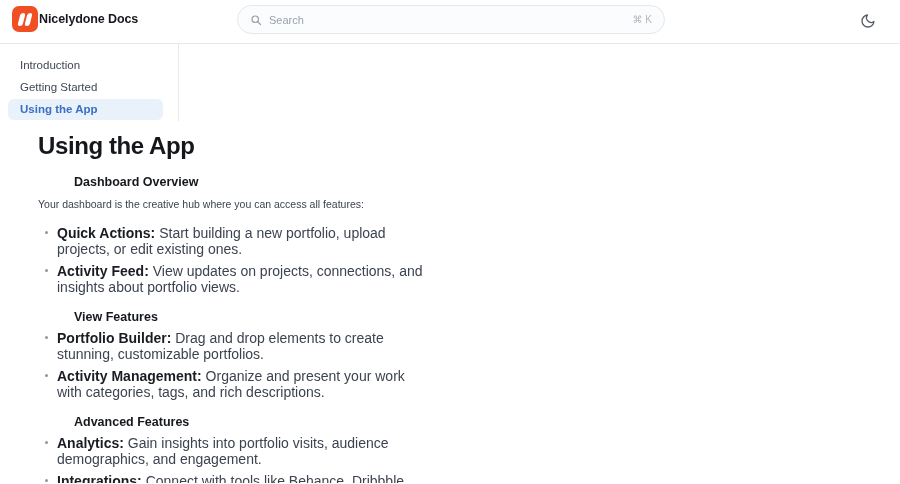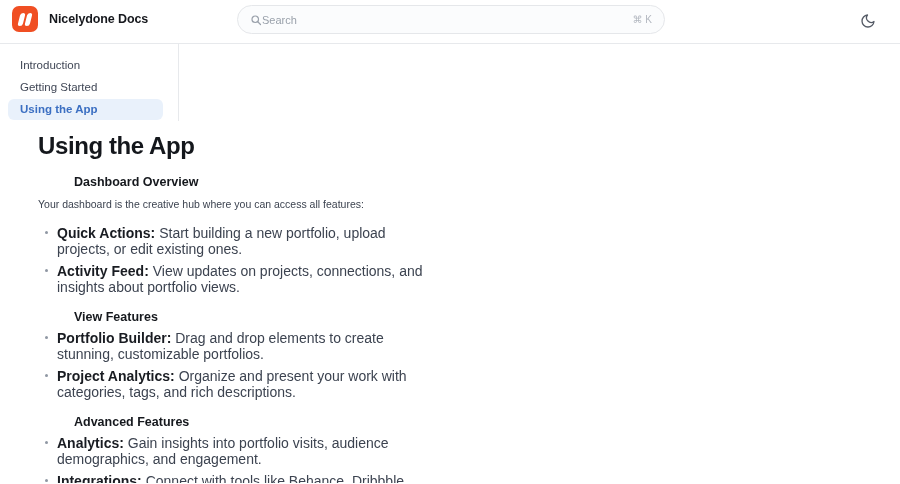--- a/index.html
+++ b/index.html
@@ -1,29 +1,29 @@
 <!DOCTYPE html>
 <html><head>
 <meta charset="utf-8">
 <style>
   * { box-sizing: border-box; margin: 0; padding: 0; }
   html, body { width: 900px; height: 484px; overflow: hidden; background: #ffffff;
     font-family: "Liberation Sans", sans-serif; -webkit-font-smoothing: antialiased; }
 
   
   .header { position: relative; height: 44px; border-bottom: 1px solid #e7e9ec; background: #fff; }
-  .brand { position: absolute; left: 12px; top: 6px; display: flex; align-items: center; gap: 11px; cursor: pointer; }
+  .brand { position: absolute; left: 12px; top: 6px; display: flex; align-items: center; gap: 1px; cursor: pointer; }
   .logo { width: 26px; height: 26px; border-radius: 7px; background: #f04f23;
     display: flex; align-items: center; justify-content: center; gap: 2.5px; }
   .logo .bar { width: 4.5px; height: 13px; background: #fff; border-radius: 2.5px; transform: skewX(-14deg); }
   .brand-title { font-size: 12.5px; font-weight: 700; color: #16181d; letter-spacing: -0.1px; }
 
   .search { position: absolute; left: 237px; top: 5px; width: 428px; height: 29px;
     border: 1px solid #e5e7ea; background: #fbfcfd; border-radius: 15px;
-    display: flex; align-items: center; padding: 0 12px; gap: 0; cursor: text; }
+    display: flex; align-items: center; padding: 0 12px; gap: 7px; cursor: text; }
   .search svg { flex: 0 0 auto; }
   .search input { flex: 1; border: none; outline: none; background: transparent;
     font-family: "Liberation Sans", sans-serif; font-size: 11px; color: #3c4350; }
   .search input::placeholder { color: #9aa1ab; }
   .kbd { font-size: 10px; color: #b3b8c0; white-space: nowrap; }
 
   .theme-toggle { position: absolute; left: 855px; top: 8px; width: 26px; height: 26px;
     border: none; background: transparent; display: flex; align-items: center; justify-content: center;
     cursor: pointer; border-radius: 6px; }
 
@@ -92,21 +92,21 @@
     <ul>
             <li><b>Quick Actions:</b><span> Start building a new portfolio, upload projects, or edit existing ones.</span></li>
             <li><b>Activity Feed:</b><span> View updates on projects, connections, and insights about portfolio views.</span></li>
           </ul>
   </section>
         <section class="section">
     <h3>View Features</h3>
 
     <ul>
             <li><b>Portfolio Builder:</b><span> Drag and drop elements to create stunning, customizable portfolios.</span></li>
-            <li><b>Project Analytics:</b><span> Organize and present your work with categories, tags, and rich descriptions.</span></li>
+            <li><b>Activity Management:</b><span> Organize and present your work with categories, tags, and rich descriptions.</span></li>
           </ul>
   </section>
         <section class="section">
     <h3>Advanced Features</h3>
 
     <ul>
             <li><b>Analytics:</b><span> Gain insights into portfolio visits, audience demographics, and engagement.</span></li>
             <li><b>Integrations:</b><span> Connect with tools like Behance, Dribbble, and LinkedIn to expand your reach.</span></li>
           </ul>
   </section>

